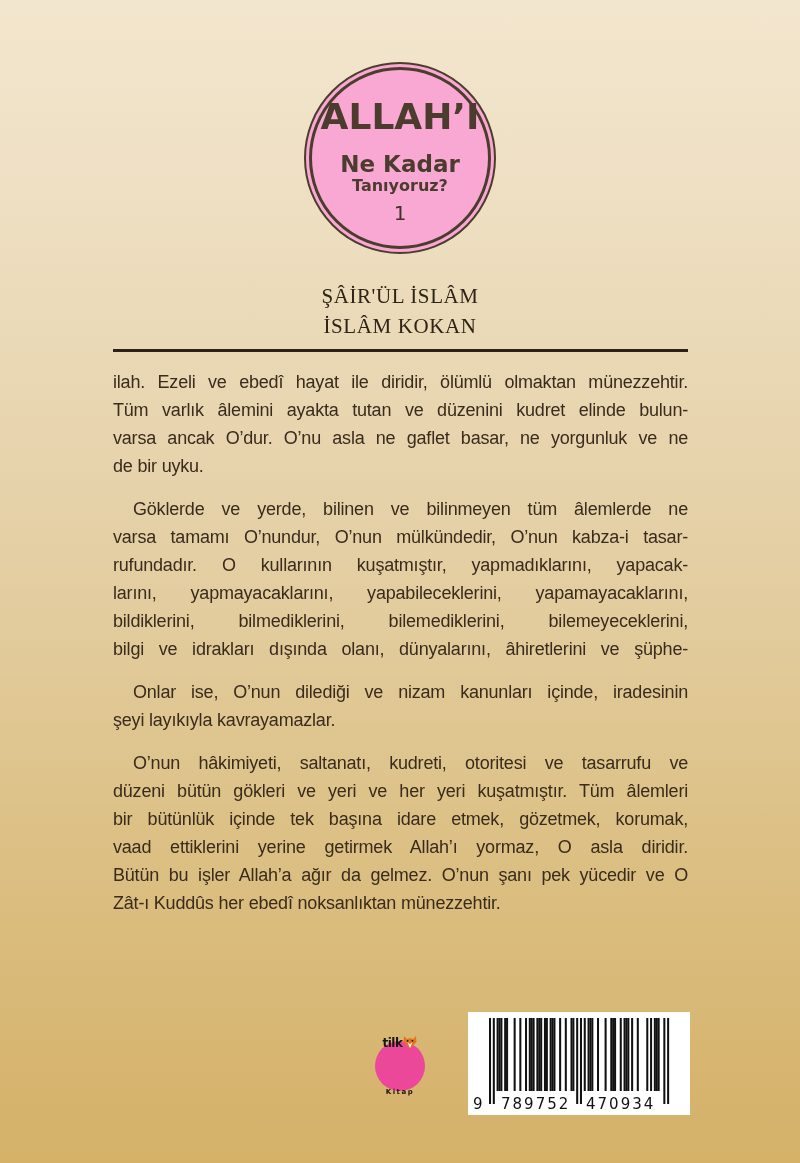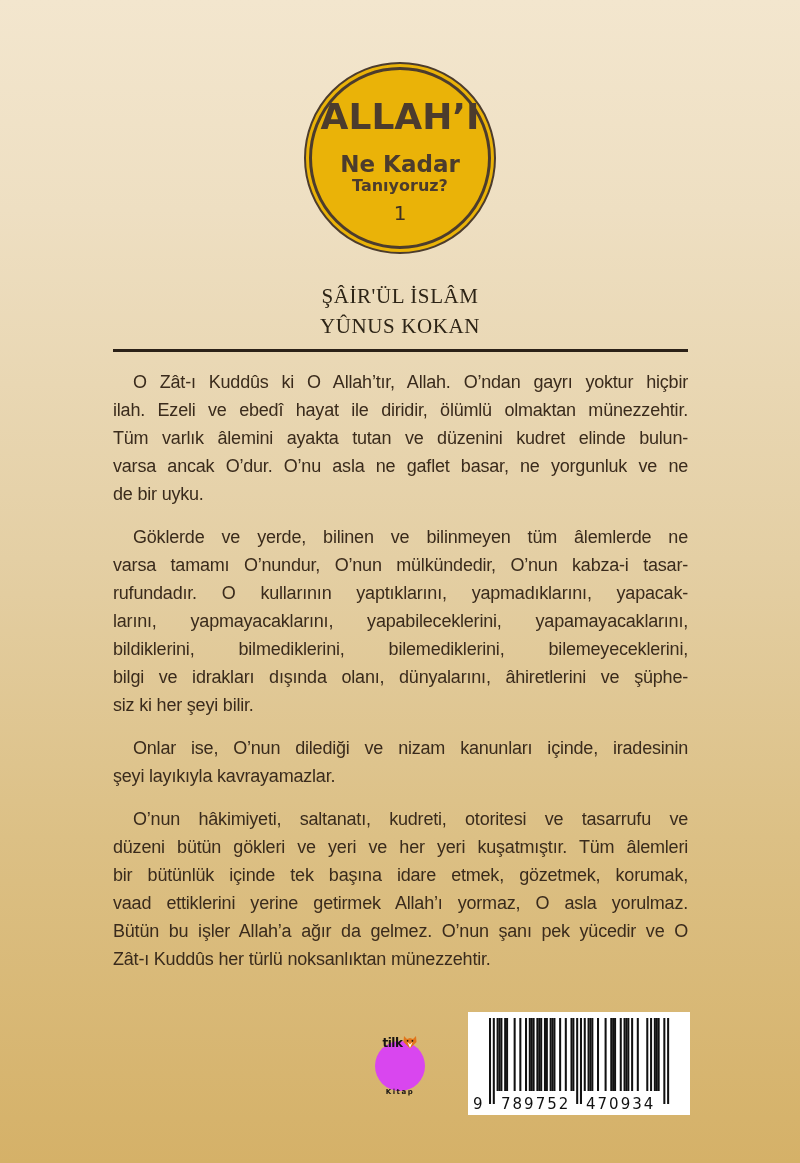--- a/index.html
+++ b/index.html
@@ -16,21 +16,21 @@
   *{margin:0;padding:0;box-sizing:border-box;}
   html,body{width:800px;height:1163px;overflow:hidden;}
   body{
     font-family:"Liberation Sans",sans-serif;
     background:linear-gradient(180deg,var(--bg-top) 0%,#eedfc2 18%,#e4cfa4 48%,#dcc085 72%,var(--bg-bottom) 100%);
     position:relative;
   }
   
   .badge{
     position:absolute;left:304px;top:62px;width:192px;height:192px;
-    background:#eab308;border-radius:50%;
+    background:#f9a8d4;border-radius:50%;
     border:2px solid var(--title-ink);
     display:flex;align-items:center;justify-content:center;
   }
   .badge-inner{
     width:182px;height:182px;border-radius:50%;
     border:3px solid var(--title-ink);
     display:flex;flex-direction:column;align-items:center;justify-content:center;
     padding-top:6px;
     font-family:"DejaVu Sans",sans-serif;
     color:var(--title-ink);
@@ -56,21 +56,21 @@
     position:absolute;left:113px;top:368px;width:575px;
     font-size:18px;letter-spacing:-0.2px;line-height:28px;color:var(--body-ink);
   }
   .paragraph{margin-bottom:15px;}
   .line{text-align:justify;text-align-last:justify;}
   .line.first{padding-left:20px;}
   .line.last{text-align-last:left;}
   
   .publisher{
     position:absolute;left:375px;top:1041px;width:50px;height:50px;
-    background:#d946ef;border-radius:50%;
+    background:#ec4899;border-radius:50%;
     display:flex;flex-direction:column;align-items:center;justify-content:center;gap:32px;
   }
   .publisher-name-row{display:flex;align-items:center;gap:1px;}
   .publisher-name{
     font-family:"DejaVu Sans",sans-serif;font-weight:bold;font-size:12px;
     letter-spacing:-0.5px;color:#191512;line-height:1;
   }
   .publisher-sub{
     font-family:"DejaVu Sans",sans-serif;font-weight:bold;font-size:7px;
     letter-spacing:1.5px;color:#191512;line-height:1;margin-top:8px;
@@ -96,53 +96,51 @@
   <div class="badge-inner">
     <div class="badge-title">ALLAH’I</div>
     <div class="badge-line2">Ne Kadar</div>
     <div class="badge-line3">Tanıyoruz?</div>
     <div class="badge-volume">1</div>
   </div>
 </div>
 
 <div class="author">
   <div>ŞÂİR'ÜL İSLÂM</div>
-  <div>YÛNUS KOKAN</div>
+  <div>İSLÂM KOKAN</div>
 </div>
 
 <div class="rule"></div>
 
 <div class="body-text">
   <div class="paragraph">
-      <div class="line first">O Zât-ı Kuddûs ki O Allah’tır, Allah. O’ndan gayrı yoktur hiçbir</div>
       <div class="line">ilah. Ezeli ve ebedî hayat ile diridir, ölümlü olmaktan münezzehtir.</div>
       <div class="line">Tüm varlık âlemini ayakta tutan ve düzenini kudret elinde bulun-</div>
       <div class="line">varsa ancak  O’dur. O’nu asla ne gaflet basar, ne yorgunluk ve ne</div>
       <div class="line last">de bir uyku.</div>
     </div>
   <div class="paragraph">
       <div class="line first">Göklerde ve yerde, bilinen ve bilinmeyen tüm âlemlerde ne</div>
       <div class="line">varsa tamamı O’nundur, O’nun mülkündedir, O’nun kabza-i tasar-</div>
-      <div class="line">rufundadır. O kullarının yaptıklarını, yapmadıklarını, yapacak-</div>
+      <div class="line">rufundadır. O kullarının kuşatmıştır, yapmadıklarını, yapacak-</div>
       <div class="line">larını, yapmayacaklarını, yapabileceklerini, yapamayacaklarını,</div>
       <div class="line">bildiklerini, bilmediklerini, bilemediklerini, bilemeyeceklerini,</div>
       <div class="line">bilgi ve idrakları dışında olanı, dünyalarını, âhiretlerini ve şüphe-</div>
-      <div class="line last">siz ki her şeyi bilir.</div>
     </div>
   <div class="paragraph">
       <div class="line first">Onlar ise, O’nun dilediği ve nizam kanunları içinde, iradesinin</div>
       <div class="line last">şeyi layıkıyla kavrayamazlar.</div>
     </div>
   <div class="paragraph">
       <div class="line first">O’nun  hâkimiyeti,  saltanatı,  kudreti,  otoritesi  ve  tasarrufu  ve</div>
       <div class="line">düzeni bütün gökleri ve yeri ve her yeri kuşatmıştır. Tüm âlemleri</div>
       <div class="line">bir bütünlük içinde tek başına idare etmek, gözetmek, korumak,</div>
-      <div class="line">vaad ettiklerini yerine getirmek Allah’ı  yormaz, O asla yorulmaz.</div>
+      <div class="line">vaad ettiklerini yerine getirmek Allah’ı  yormaz, O asla diridir.</div>
       <div class="line">Bütün bu işler Allah’a ağır da gelmez. O’nun şanı pek yücedir ve O</div>
-      <div class="line last">Zât-ı Kuddûs her türlü noksanlıktan münezzehtir.</div>
+      <div class="line last">Zât-ı Kuddûs her ebedî noksanlıktan münezzehtir.</div>
     </div>
 </div>
 
 <div class="publisher">
   <div class="publisher-name-row">
     <span class="publisher-name">tilk</span>
     <svg width="14" height="13" viewBox="0 0 14 13">
       <polygon points="1,0 4,3 7,2 10,3 13,0 13.5,6 7,12.5 0.5,6" fill="#e2761c"></polygon>
       <polygon points="4.5,6 7,8.5 9.5,6 7,12" fill="#ffffff"></polygon>
       <circle cx="4.6" cy="4.8" r="0.9" fill="#191512"></circle>

